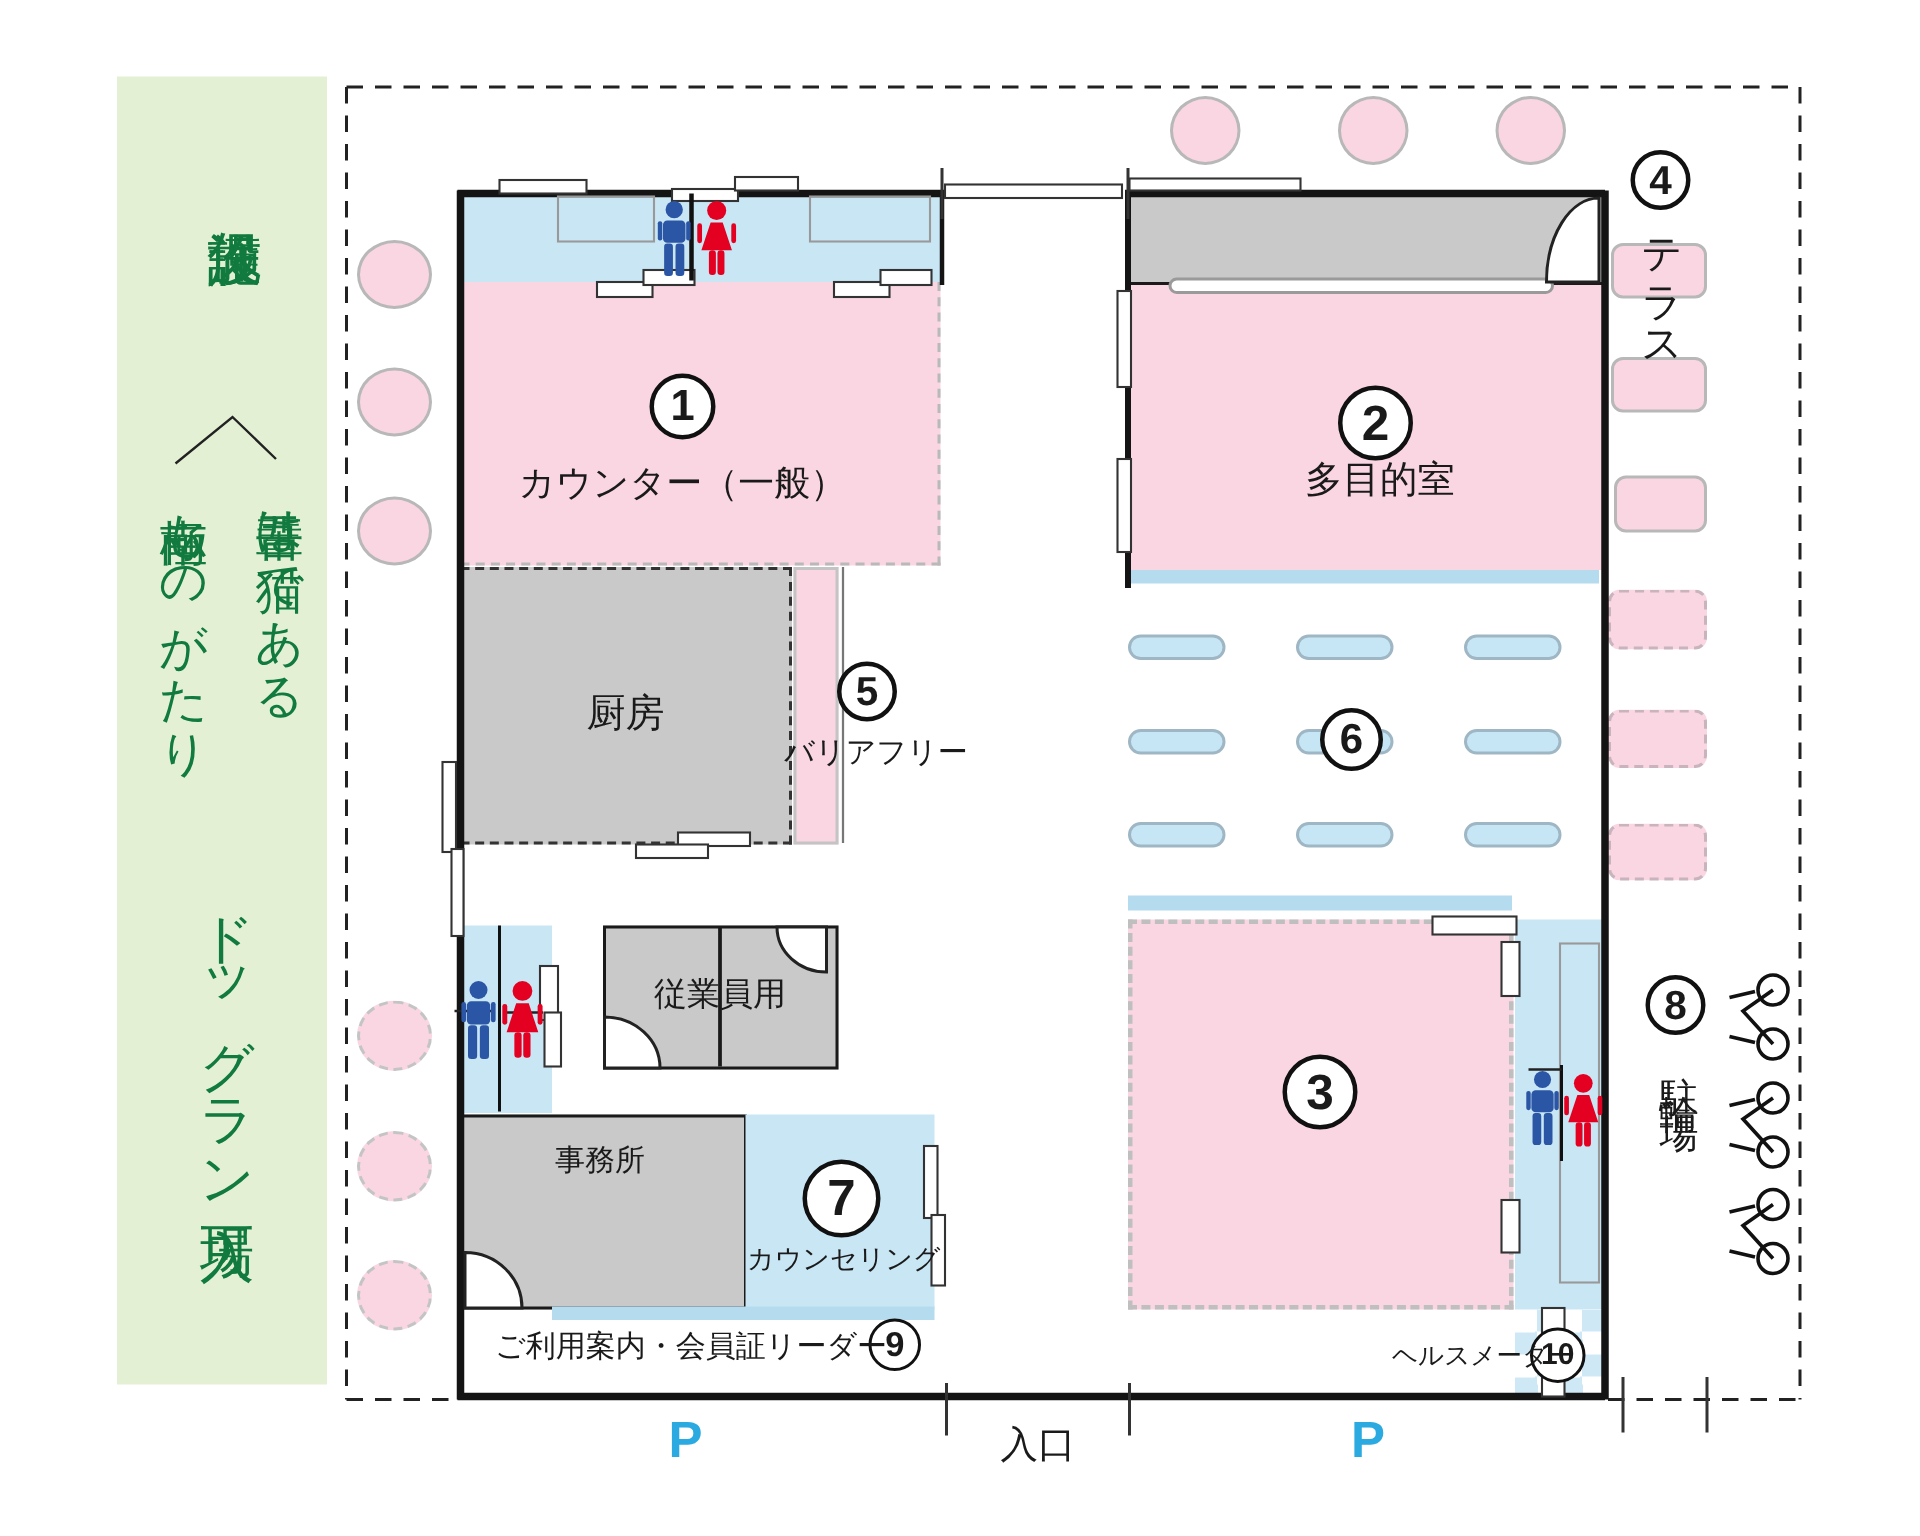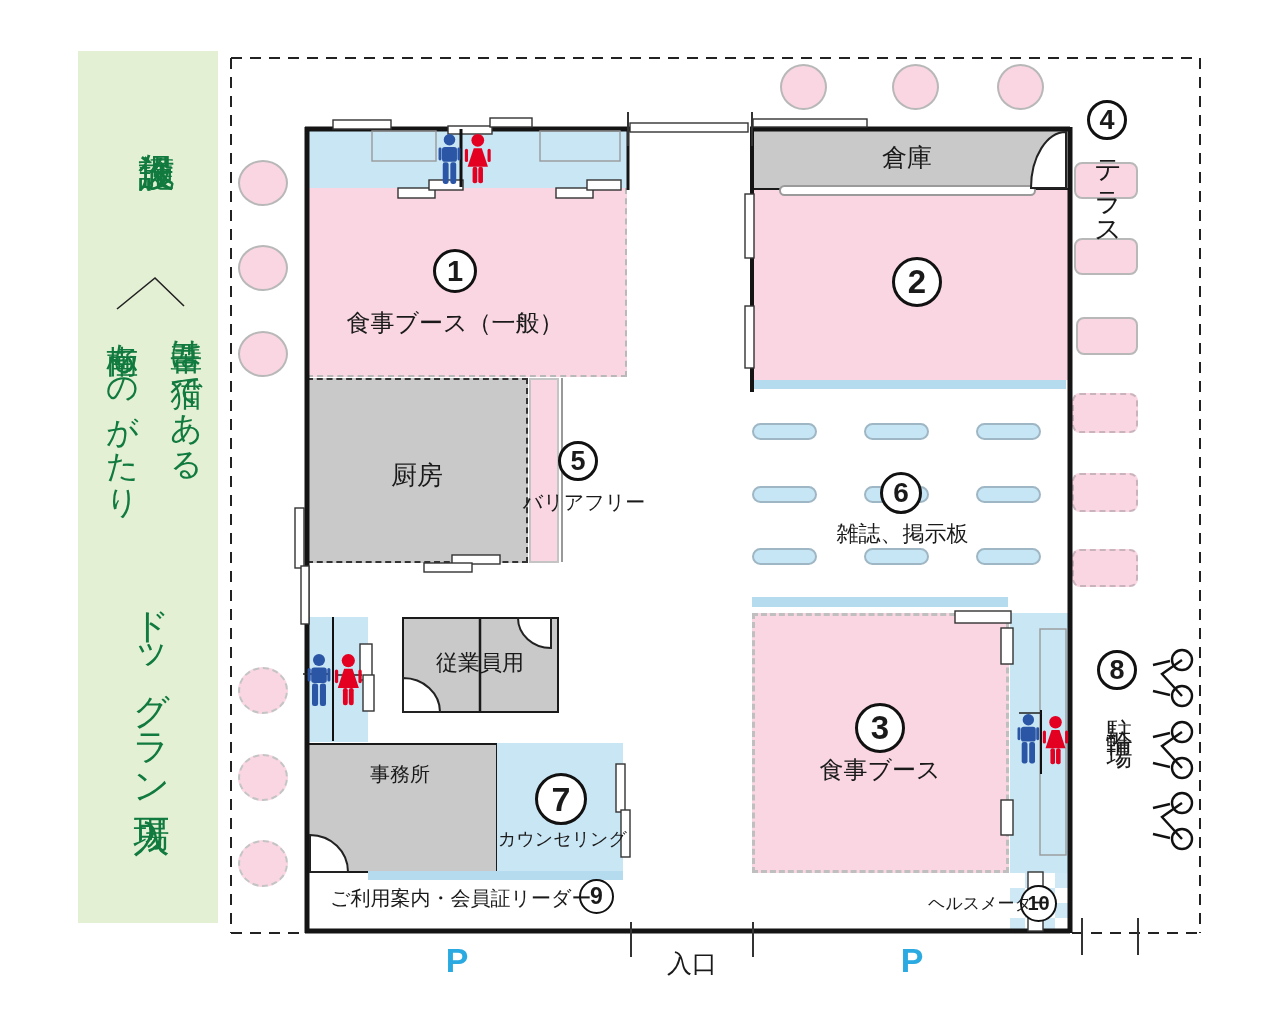--- a/index.html
+++ b/index.html
@@ -214,26 +214,24 @@
   <div class="circ" style="left:1097px;top:650px;width:40px;height:40px;font-size:27px;">
       <span>8</span>
     </div>
   <div class="circ" style="left:579px;top:879px;width:35px;height:35px;font-size:23px;border-width:2.5px;">
       <span>9</span>
     </div>
   <div class="circ" style="left:1020px;top:885px;width:37px;height:37px;font-size:20px;border-width:2.5px;">
       <span>10</span>
     </div>
 
-  <div class="lbl" style="left:330px;top:309px;width:250px;font-size:24px;">食事ブース（一般）</div>
-  <div class="lbl" style="left:800px;top:143px;width:214px;font-size:25px;">倉庫</div>
+  <div class="lbl" style="left:330px;top:309px;width:250px;font-size:24px;">カウンター（一般）</div>
+  <div class="lbl" style="left:795px;top:306px;width:250px;font-size:25px;">多目的室</div>
   <div class="lbl" style="left:332px;top:461px;width:170px;font-size:26px;">厨房</div>
   <div class="lbl" style="left:520px;top:491px;width:128px;font-size:20px;">バリアフリー</div>
-  <div class="lbl" style="left:790px;top:521px;width:225px;font-size:22px;">雑誌、掲示板</div>
-  <div class="lbl" style="left:770px;top:756px;width:220px;font-size:24px;">食事ブース</div>
   <div class="lbl" style="left:400px;top:650px;width:160px;font-size:22px;">従業員用</div>
   <div class="lbl" style="left:320px;top:763px;width:160px;font-size:20px;">事務所</div>
   <div class="lbl" style="left:498px;top:829px;width:124px;font-size:18px;">カウンセリング</div>
   <div class="lbl vtext" style="left:1092px;top:141px;font-size:27px;">テラス</div>
   <div class="lbl vtext" style="left:1104px;top:697px;font-size:26px;letter-spacing:13px;">駐輪場</div>
   <div class="lbl" style="left:330px;top:887px;width:246px;font-size:20px;text-align:center;">ご利用案内・会員証リーダー</div>
   <div class="lbl" style="left:928px;top:894px;width:88px;font-size:17px;text-align:right;">ヘルスメーター</div>
 
   <div class="lbl" style="left:437px;top:941px;width:40px;font-size:34px;font-weight:bold;color:#2aaae1;">P</div>
   <div class="lbl" style="left:655px;top:949px;width:74px;font-size:25px;">入口</div>

